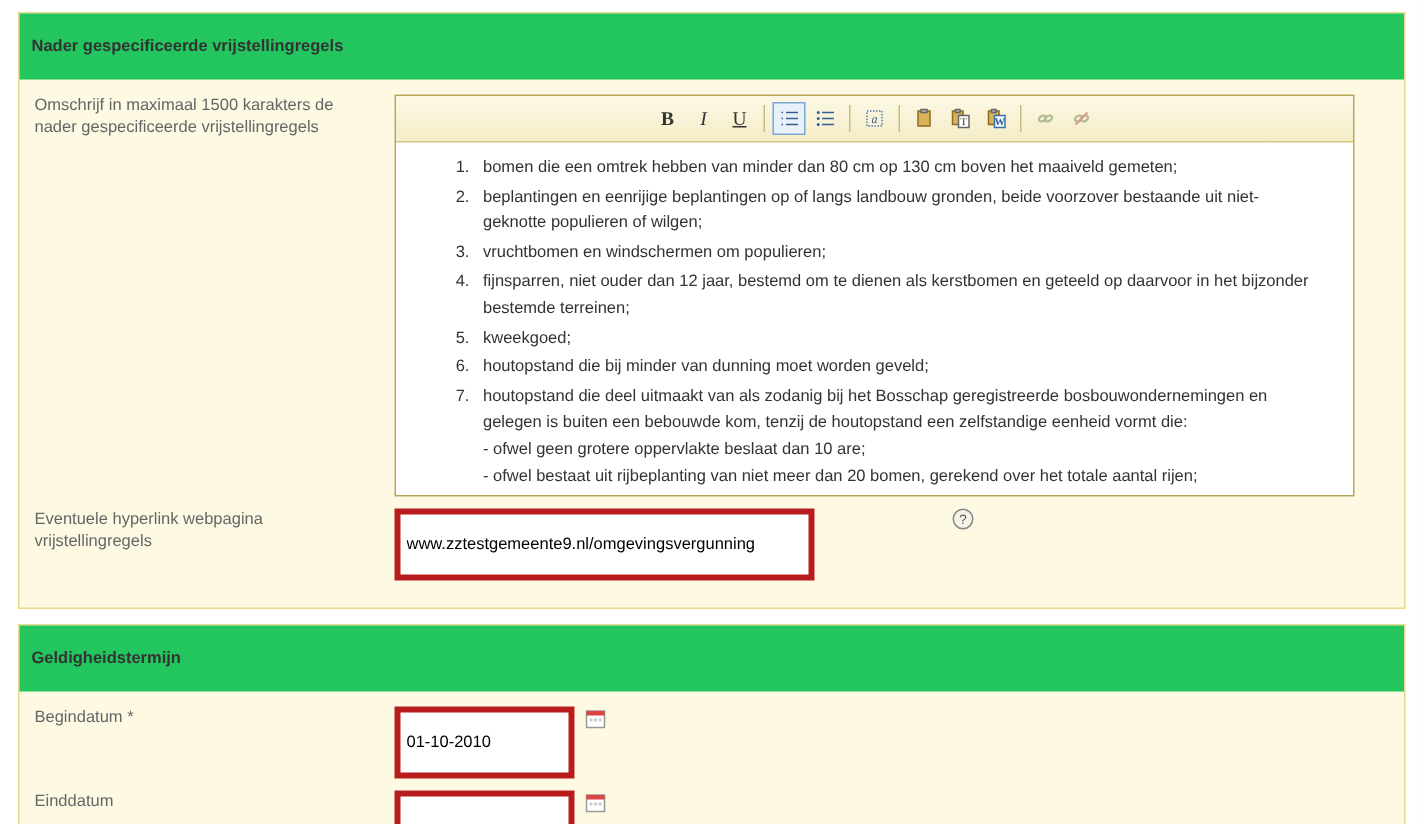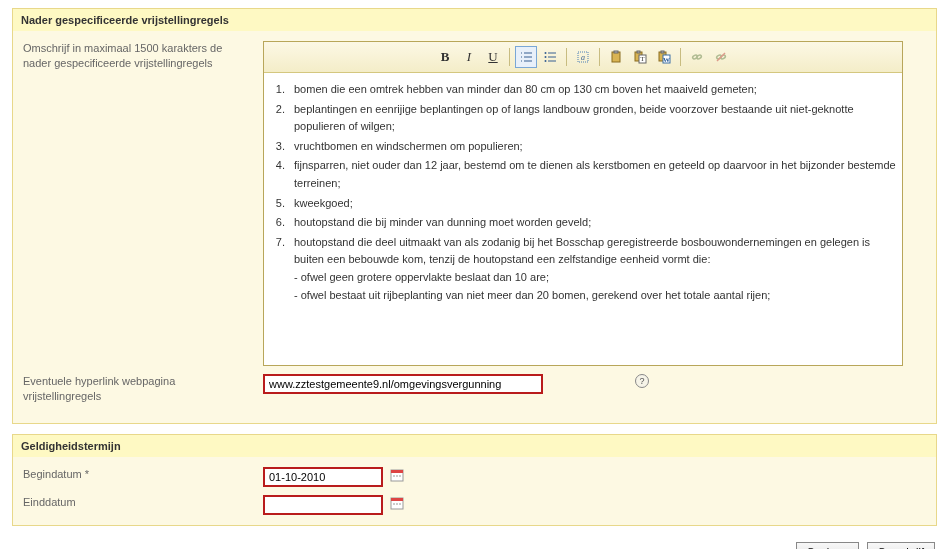--- a/index.html
+++ b/index.html
@@ -1,31 +1,31 @@
 <!DOCTYPE html>
 <html><head>
 <meta charset="utf-8">
 <style>
 * { box-sizing: border-box; margin: 0; padding: 0; }
 body { font-family: Verdana, Arial, sans-serif; font-size: 11px; color: #333; background: #fff; padding: 8px 12px; }
 .panel { border: 1px solid #e8d88a; margin-bottom: 10px; background: #fdf9e3; }
-.panel-header { background: #fef9c3; color: #333; font-weight: bold; padding: 5px 8px; font-size: 11px; }
+.panel-header { background: #22c55e; color: #333; font-weight: bold; padding: 16px 8px; font-size: 11px; }
 .panel-body { padding: 10px; }
 .form-row { display: flex; align-items: flex-start; margin-bottom: 8px; }
 .form-label { width: 240px; flex-shrink: 0; color: #666; padding-right: 10px; line-height: 1.4; }
 .form-control-area { flex: 1; display: flex; align-items: flex-start; gap: 6px; }
 .editor { border: 1px solid #b8a65a; width: 640px; background: #fff; }
 .toolbar { display: flex; align-items: center; justify-content: center; gap: 2px; padding: 4px; border-bottom: 1px solid #d4c77f; background: linear-gradient(to bottom, #fcf8e5, #f4edc8); }
 .tb-btn { width: 22px; height: 22px; display: inline-flex; align-items: center; justify-content: center; border: 1px solid transparent; cursor: pointer; font-family: "Times New Roman", serif; font-size: 13px; color: #333; }
 .tb-btn.active { background: #e8f0fa; border: 1px solid #7aa7d6; }
 .tb-sep { width: 1px; height: 18px; background: #c8bc80; margin: 0 3px; }
-.editor-content { height: 292px; overflow-y: scroll; padding: 8px 0; font-size: 11px; color: #333; line-height: 1.6; background: #fff; }
+.editor-content { height: 235px; overflow-y: scroll; padding: 8px 28px; font-size: 11px; color: #333; line-height: 1.6; background: #fff; }
 .editor-content ol { padding-left: 24px; }
 .editor-content li { margin-bottom: 2px; padding-left: 6px; }
-input.text { border: 2px solid #b91c1c; padding: 2px 4px; font-family: inherit; font-size: 11px; background: #fff; }
+input.text { border: 4px solid #b91c1c; padding: 14px 4px; font-family: inherit; font-size: 11px; background: #fff; }
 .help-icon { display: inline-flex; width: 14px; height: 14px; border: 1px solid #888; border-radius: 50%; align-items: center; justify-content: center; font-size: 9px; color: #555; cursor: pointer; background: #f6f4e8; }
 .cal-icon { width: 16px; height: 16px; display: inline-flex; align-items: center; justify-content: center; cursor: pointer; }
 .button-bar { display: flex; justify-content: flex-end; gap: 8px; padding: 4px 2px; margin-top: 12px; }
 .btn { border: 1px solid #888; background: linear-gradient(to bottom, #f8f8f8, #e2e2e2); padding: 3px 10px; font-family: inherit; font-size: 11px; cursor: pointer; }
 svg { display: block; }
 </style>
 </head>
 <body>
 
 <div class="panel">

